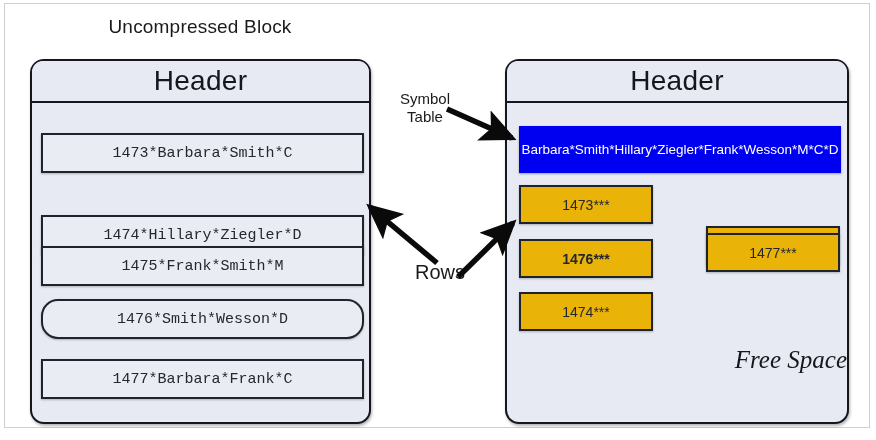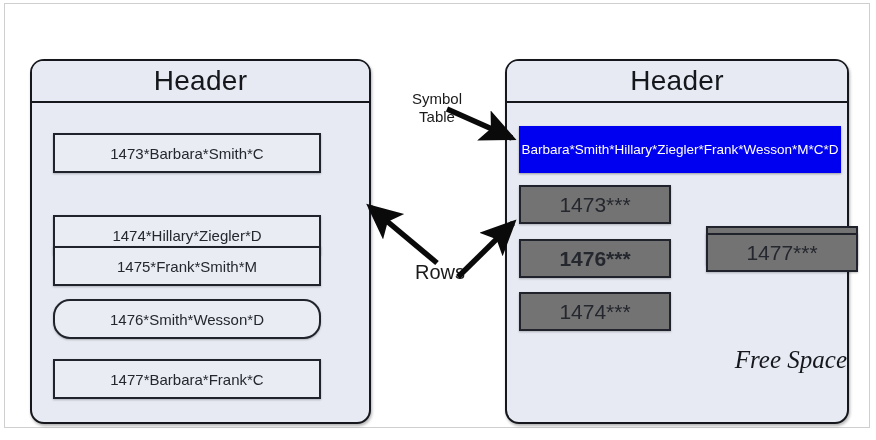--- a/index.html
+++ b/index.html
@@ -88,23 +88,24 @@
     background: #e9ecf3;
     border: 2px solid #20232b;
     display: flex;
     align-items: center;
     justify-content: center;
     font-size: 15px;
     color: #24272e;
     box-shadow: 0 1px 2px rgba(0,0,0,0.25);
   }
   #block-uncompressed .row-box {
-    left: 21px;
-    width: 268px;
+    left: 9px;
+    width: 323px;
     height: 40px;
+    font-family: Liberation Mono, monospace;
   }
   #urow0 { top: 15px; }
   #urow1 { top: 68px; margin-top: 29px; }
   #urow2 { top: 128px; }
   #urow3 { top: 181px; border-radius: 17px; }
   #urow4 { top: 241px; }
 
   
   #symbol-table-bar {
     position: absolute;
@@ -122,28 +123,28 @@
     justify-content: center;
     padding: 0 20px;
     box-sizing: border-box;
     box-shadow: 0 1px 2px rgba(0,0,0,0.35);
   }
 
   
   #block-compressed .crow {
     position: absolute;
     box-sizing: border-box;
-    background: #737373;
+    background: #eab308;
     border: 2px solid #20232b;
-    width: 152px;
+    width: 134px;
     height: 39px;
     display: flex;
     align-items: center;
     justify-content: center;
-    font-size: 21px;
+    font-size: 14px;
     color: #24272e;
     box-shadow: 0 1px 2px rgba(0,0,0,0.25);
   }
   #crow0 { left: 12px;  top: 67px; }
   #crow1 { left: 199px; top: 65px; margin-top: 43px; }
   #crow2 { left: 12px;  top: 121px; font-weight: bold; }
   #crow3 { left: 199px; top: 115px; text-align: right; }
   #crow4 { left: 12px;  top: 174px; }
 
   #free-space-label {
@@ -160,38 +161,39 @@
 
   
   .annot-label {
     position: absolute;
     font-size: 15px;
     color: #1a1a1a;
     text-align: center;
     line-height: 18px;
     white-space: pre-line;
   }
-  #label-symbol-table { left: 392px; top: 90px; width: 90px; }
+  #label-symbol-table { left: 380px; top: 90px; width: 90px; }
   #label-rows         { left: 395px; top: 263px; width: 90px; font-size: 20px; }
 
   #annot-arrows {
     position: absolute;
     left: 0; top: 0;
     width: 876px;
     height: 440px;
     pointer-events: none;
   }
 </style>
 </head>
 <body>
 
 <div id="canvas">
 
   <div class="outer-frame"></div>
 
+  <div class="block-title" id="title-uncompressed">Uncompressed Block</div>
 
   <div class="block" id="block-uncompressed">
     <div class="block-header">
       <span class="block-header-text">Header</span>
     </div>
     <div class="block-body">
       <div class="row-box" id="urow0">1473*Barbara*Smith*C</div>
       <div class="row-box" id="urow1">1474*Hillary*Ziegler*D</div>
       <div class="row-box" id="urow2">1475*Frank*Smith*M</div>
       <div class="row-box" id="urow3">1476*Smith*Wesson*D</div>

